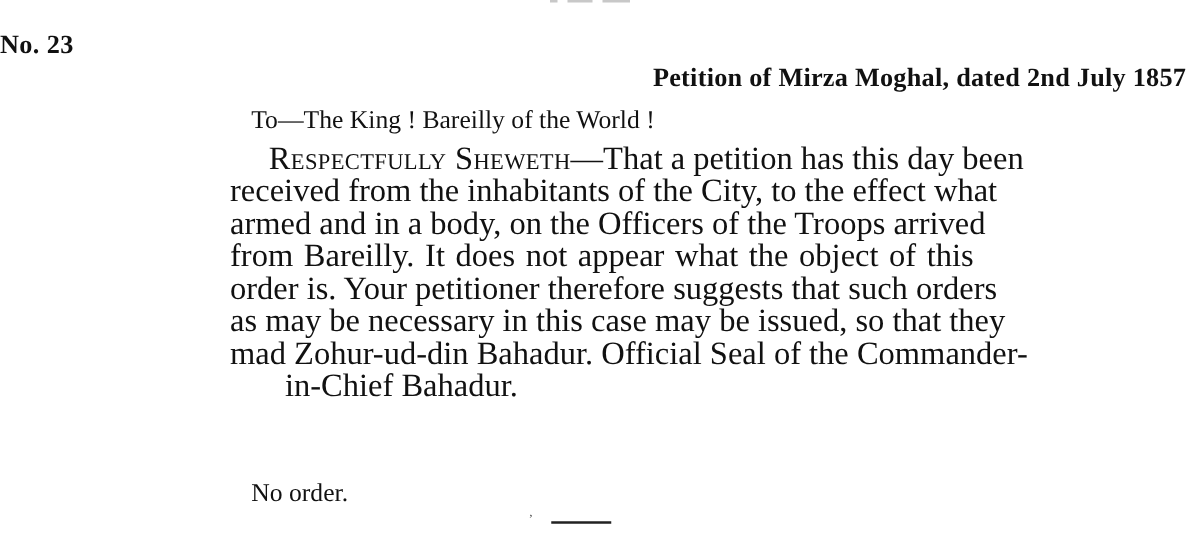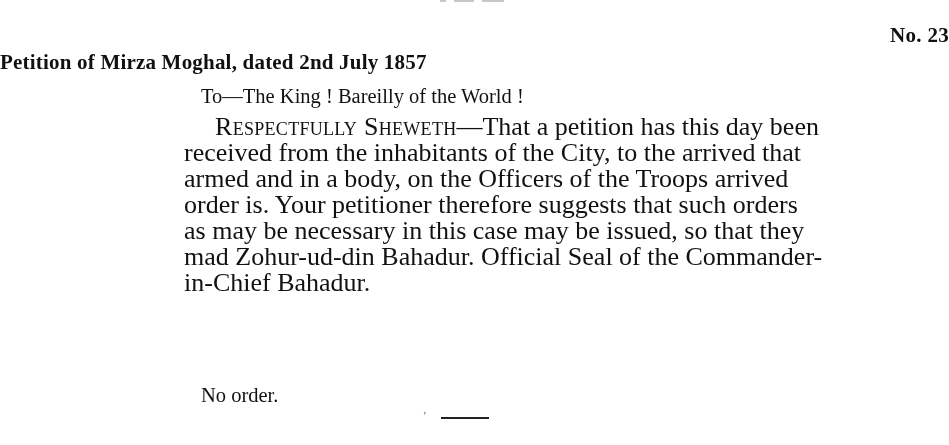--- a/index.html
+++ b/index.html
@@ -27,31 +27,31 @@
     .top-artifact span {
       display: block;
       height: 2px;
       background: #c8c8c8;
     }
     .doc-number {
       position: absolute;
       left: 0;
       width: 949px;
       top: 23px;
-      text-align: right;
+      text-align: left;
       font-weight: bold;
       font-size: 21px;
       letter-spacing: 0.3px;
     }
     .doc-title {
       position: absolute;
       left: 0;
       width: 949px;
       top: 50px;
-      text-align: left;
+      text-align: right;
       font-weight: bold;
       font-size: 21px;
       letter-spacing: 0.2px;
     }
     .address-line {
       position: absolute;
       left: 201px;
       top: 85px;
       font-size: 20.5px;
       white-space: nowrap;
@@ -69,20 +69,21 @@
       text-align: justify;
       text-align-last: justify;
       white-space: nowrap;
       height: 26px;
     }
     .body-line.first {
       padding-left: 31px;
     }
     .body-line.last {
       text-align-last: left;
+      margin-left: 44px;
     }
     .smallcaps {
       font-variant: small-caps;
       letter-spacing: 0.3px;
     }
     .order-line {
       position: absolute;
       left: 201px;
       top: 384px;
       font-size: 20.5px;
@@ -113,22 +114,23 @@
 </div>
 
 <div class="doc-number">No. 23</div>
 
 <div class="doc-title">Petition of Mirza Moghal, dated 2nd July 1857</div>
 
 <div class="address-line">To—The King ! Bareilly of the World !</div>
 
 <div class="body-text">
   <span class="body-line first"><span class="smallcaps">Respectfully Sheweth</span><span>—That a petition has this day been</span></span>
-  <span class="body-line">received from the inhabitants of the City, to the arrived that</span>
+  <span class="body-line">received from the inhabitants of the City, to the effect what</span>
   <span class="body-line">armed and in a body, on the Officers of the Troops arrived</span>
+  <span class="body-line">from Bareilly. It does not appear what the object of this</span>
   <span class="body-line">order is. Your petitioner therefore suggests that such orders</span>
   <span class="body-line">as may be necessary in this case may be issued, so that they</span>
   <span class="body-line">mad Zohur-ud-din Bahadur. Official Seal of the Commander-</span>
   <span class="body-line last">in-Chief Bahadur.</span>
 </div>
 
 <div class="order-line">No order.</div>
 
 <div class="end-tick">ʼ</div>
 <div class="end-rule"></div>

